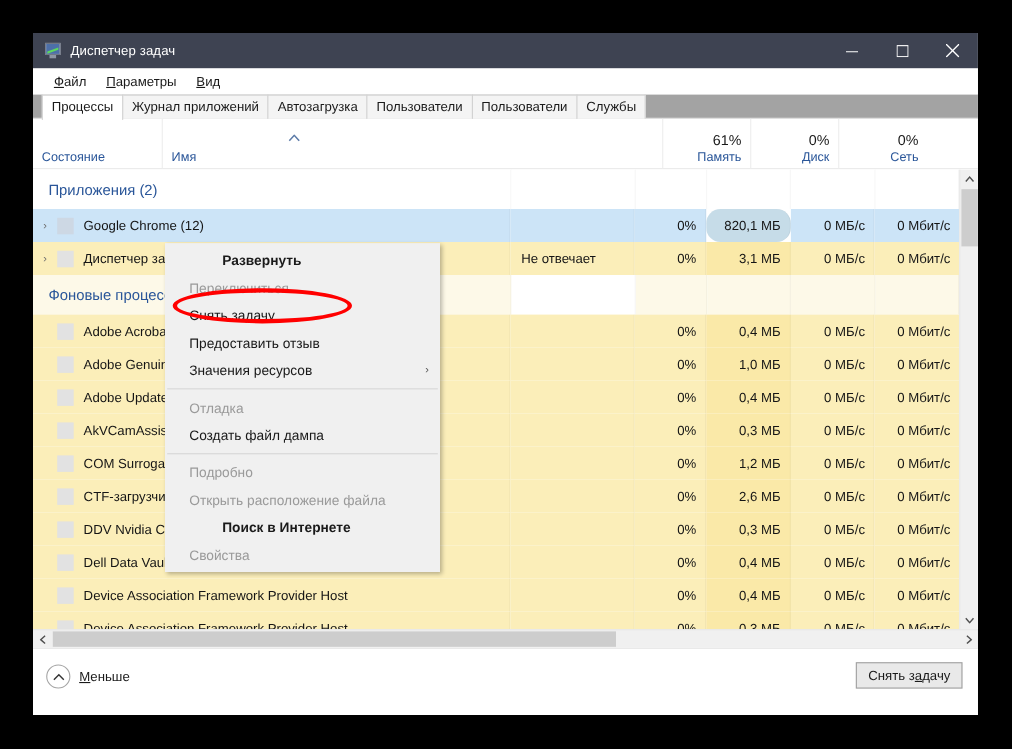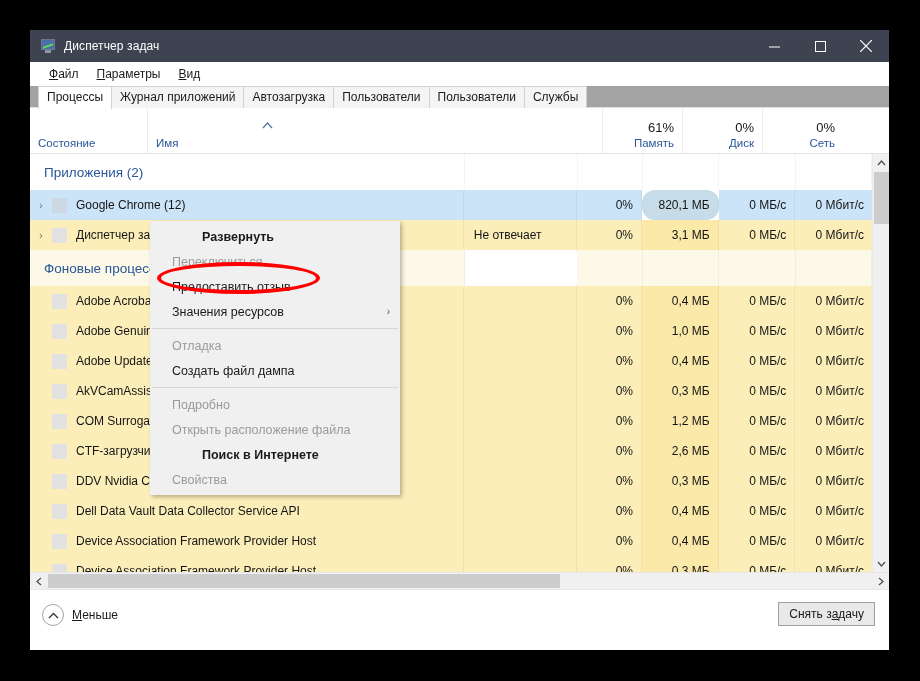--- a/index.html
+++ b/index.html
@@ -662,20 +662,23 @@
   </div>
 
   <div id="ctxmenu">
       <div class="ctx-item bold">
         <span>Развернуть</span>
       </div>
       <div class="ctx-item disabled">
         <span>Переключиться</span>
       </div>
       <div class="ctx-item">
+        <span>Снять задачу</span>
+      </div>
+      <div class="ctx-item">
         <span>Предоставить отзыв</span>
       </div>
       <div class="ctx-item">
         <span>Значения ресурсов</span>
         <span class="submenu-arrow">›</span>
       </div>
       <div class="ctx-sep"></div>
       <div class="ctx-item disabled">
         <span>Отладка</span>
       </div>

